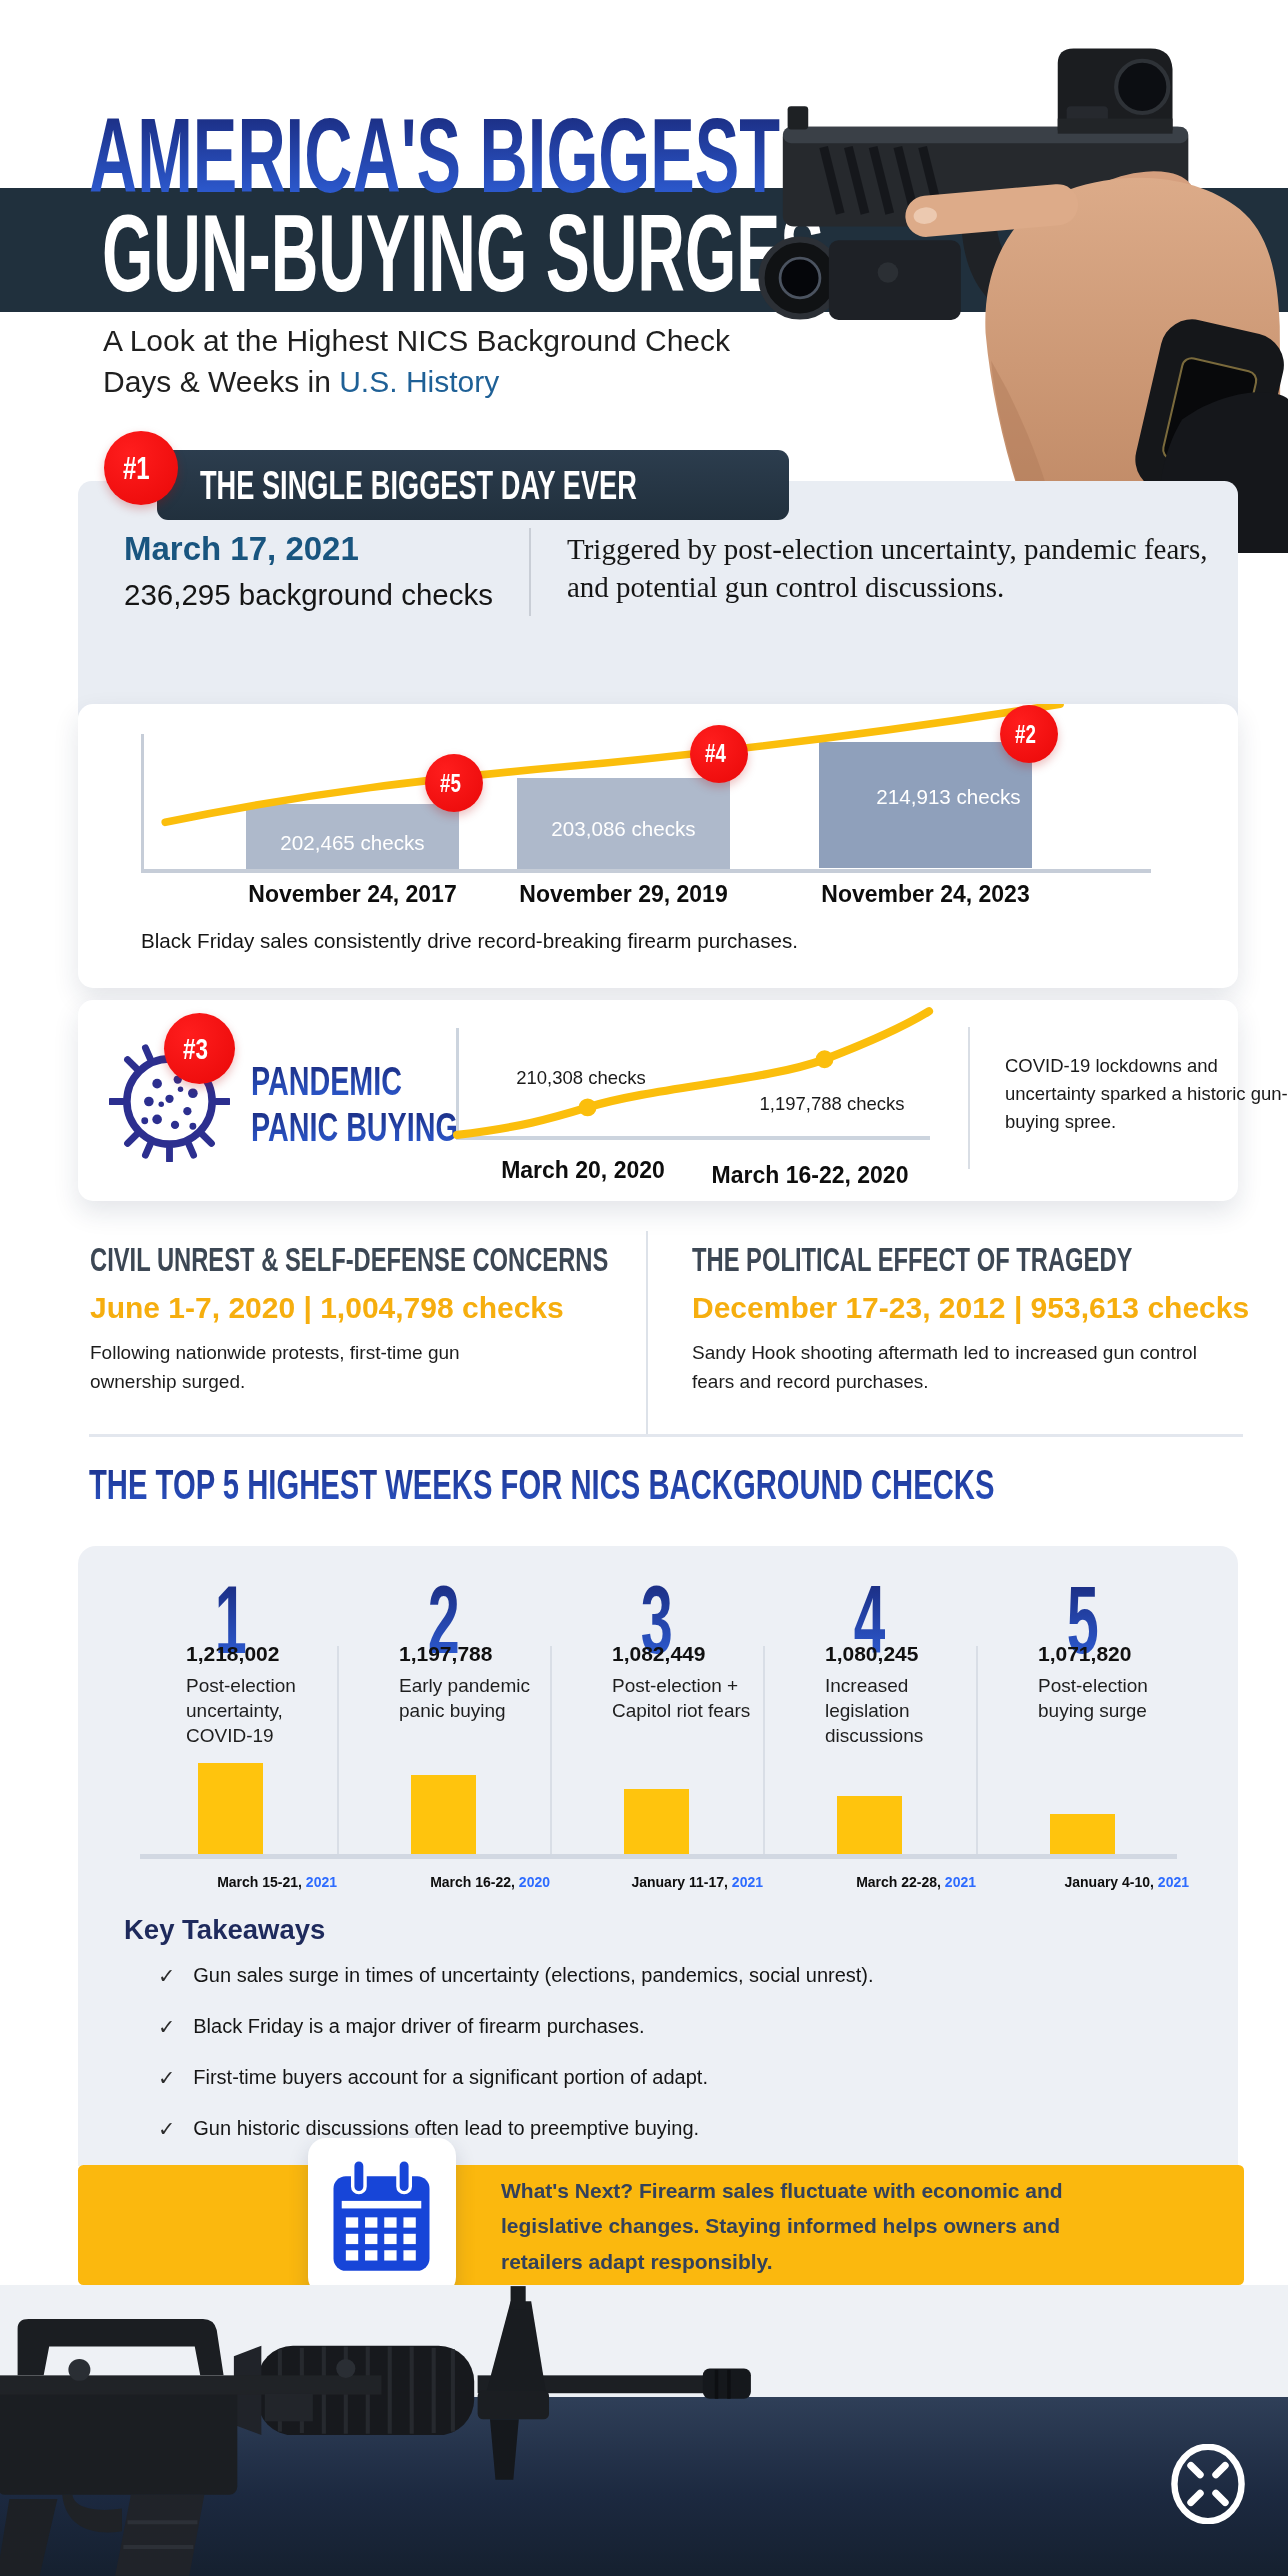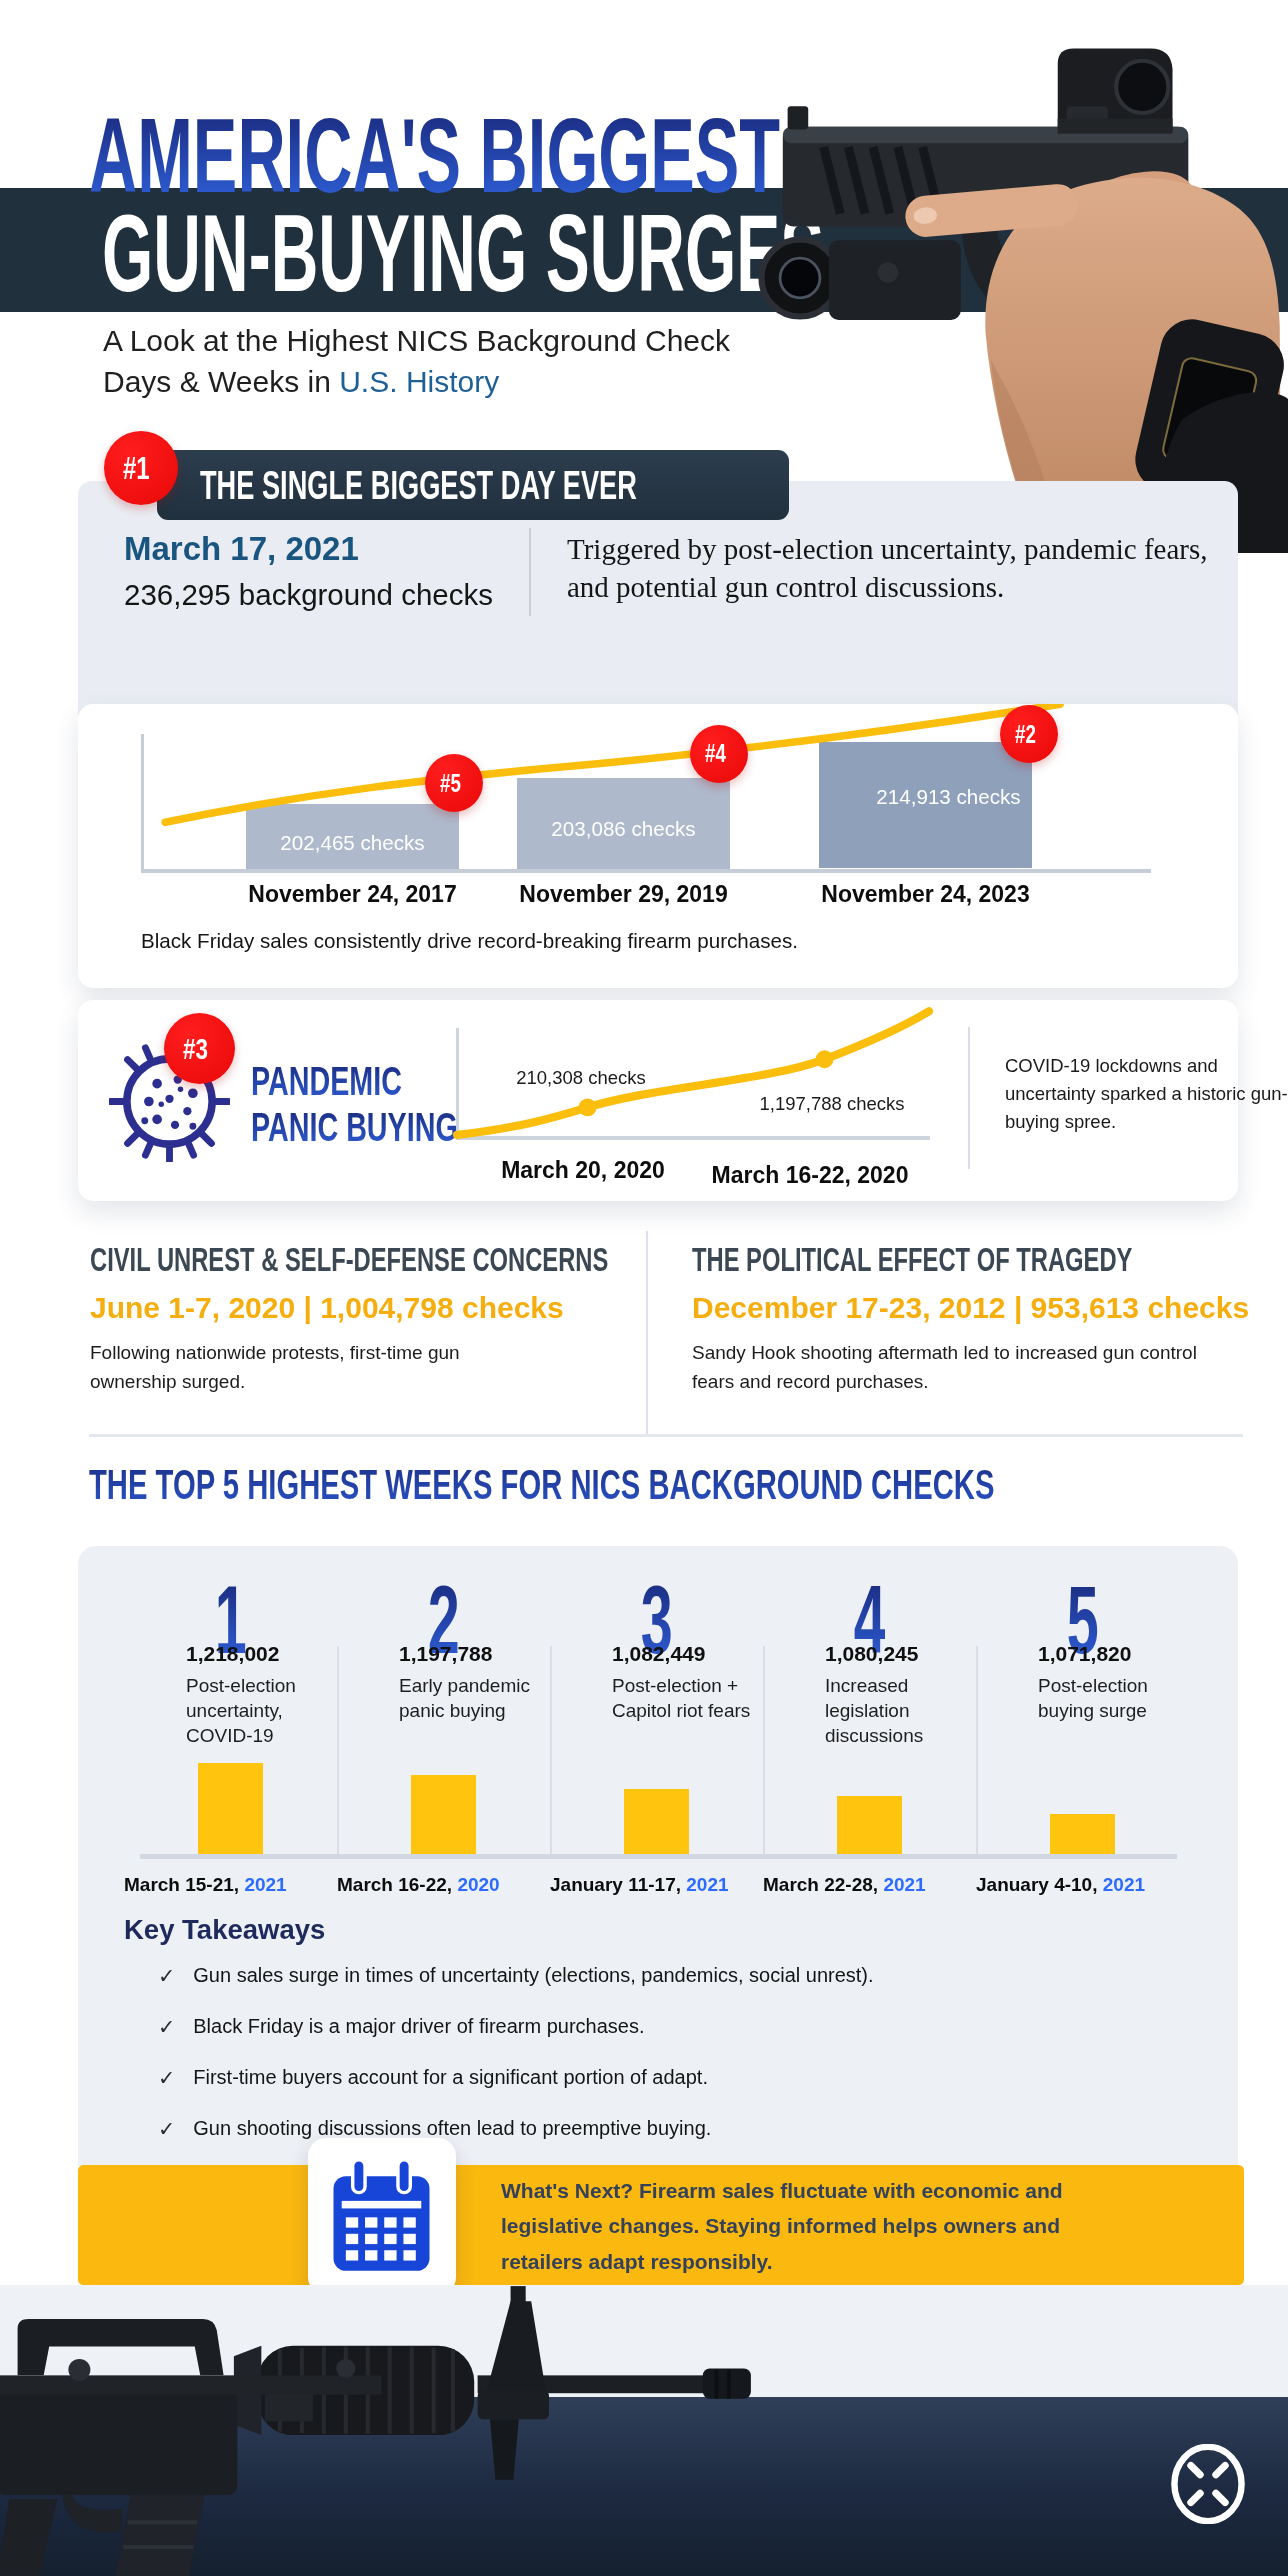--- a/index.html
+++ b/index.html
@@ -21,21 +21,21 @@
          box-shadow:0 4.1px 9.6px rgba(180,0,0,.25);}
   .bfbar{position:absolute;background:#aeb9cb;}
   .bflabel{position:absolute;color:#fff;font-size:20.6px;text-align:center;width:213px;}
   .bfdate{position:absolute;font-size:23px;font-weight:bold;color:#0d0d0d;text-align:center;width:247px;}
   .t5num{position:absolute;width:179px;text-align:center;font-size:96px;font-weight:bold;line-height:1;}
   .t5div{position:absolute;width:2.1px;background:#d9dee6;}
   .t5stat{position:absolute;width:161px;}
   .t5val{font-size:21px;font-weight:bold;color:#101010;margin-bottom:6.9px;}
   .t5lbl{font-size:19px;color:#1e1e1e;line-height:1.32;}
   .t5bar{position:absolute;width:65px;background:#ffc40d;}
-  .t5date{position:absolute;width:213px;text-align:left;font-size:19px;font-weight:bold;color:#0d0d0d;}
+  .t5date{position:absolute;width:213px;text-align:right;font-size:14px;font-weight:bold;color:#0d0d0d;}
   .year{color:#2d6bff;}
   .tkitem{display:flex;align-items:flex-start;margin-bottom:27px;font-size:20px;color:#151515;}
   .tick{margin-right:18px;font-size:20.6px;color:#2b2b2b;}
   .evtitle{font-size:33px;font-weight:bold;color:#3c4754;}
   .evstat{font-size:30px;font-weight:bold;color:#f6ae0e;}
   .evbody{font-size:19px;line-height:1.55;color:#1c1c1c;}
   svg{display:block;}
 </style>
 </head>
 <body>
@@ -292,21 +292,21 @@
       <div class="tkitem">
         <span class="tick">✓</span>
         <span>Black Friday is a major driver of firearm purchases.</span>
         </div>
       <div class="tkitem">
         <span class="tick">✓</span>
         <span>First-time buyers account for a significant portion of adapt.</span>
         </div>
       <div class="tkitem">
         <span class="tick">✓</span>
-        <span>Gun shooting discussions often lead to preemptive buying.</span>
+        <span>Gun historic discussions often lead to preemptive buying.</span>
         </div>
     </div>
   </div>
 
   <div class="abs" style="left:78px;top:2165px;width:1166px;height:120px;background:#fbb80e;border-radius:5.5px;"></div>
   <div class="abs" style="left:501px;top:2173px;width:618px;font-size:21px;font-weight:bold;line-height:1.68;color:#33415a;">What's Next? Firearm sales fluctuate with economic and legislative changes. Staying informed helps owners and retailers adapt responsibly.</div>
   <div class="abs" style="left:308px;top:2138px;width:148px;height:157px;background:#fff;border-radius:18px;
               box-shadow:0 9.6px 20.6px rgba(40,50,80,.18);"></div>
   <svg class="abs" style="left:328px;top:2157px;" width="107" height="120" viewBox="0 0 156 175">
     <rect x="8" y="28" width="140" height="138" rx="18" fill="#1745d8"></rect>

